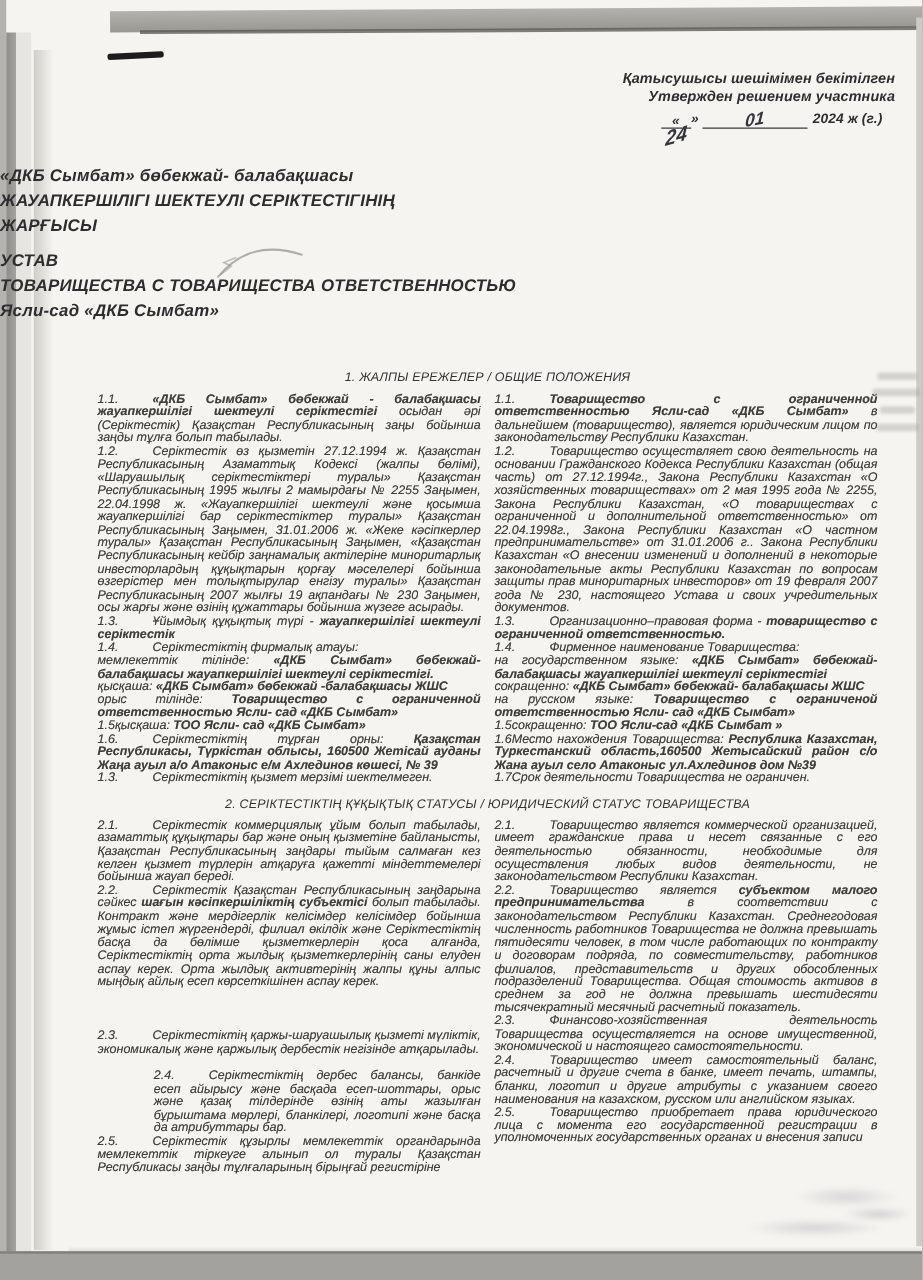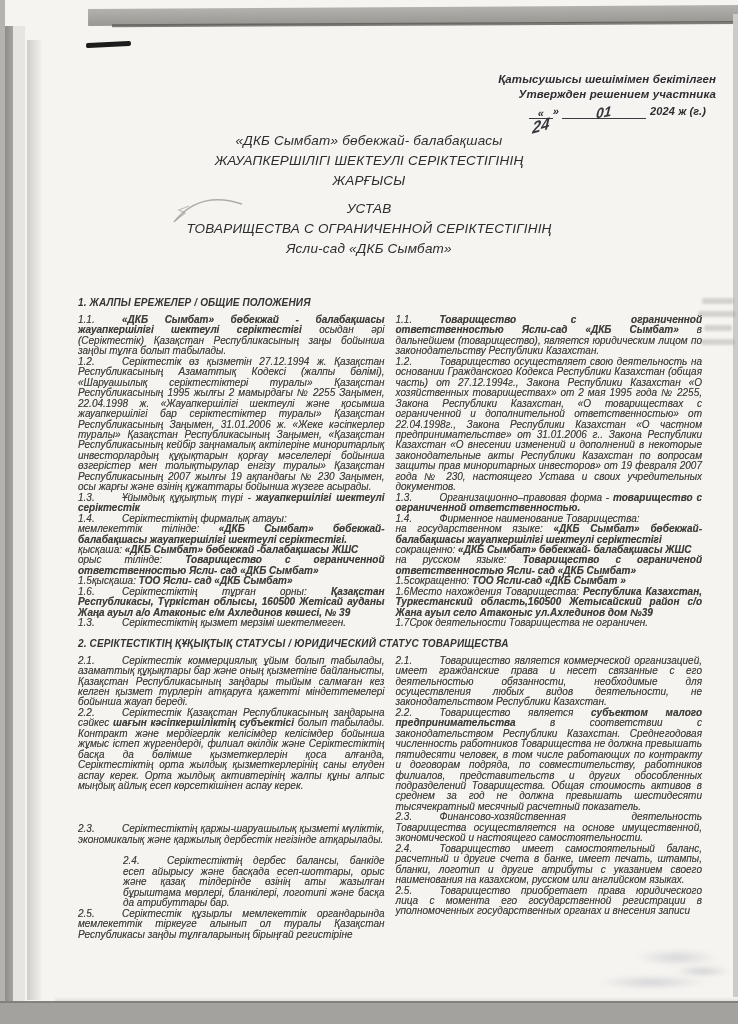--- a/index.html
+++ b/index.html
@@ -21,35 +21,35 @@
   .ghost{background:#9e9d99;opacity:.38;filter:blur(1.3px);border-radius:2px;}
   .g1{right:4px;top:298px;width:32px;height:6px;}
   .g2{right:2px;top:311px;width:38px;height:6px;}
   .g3{right:6px;top:325px;width:28px;height:6px;}
   .g4{right:3px;top:339px;width:34px;height:6px;}
   .smudge{right:10px;bottom:28px;width:170px;height:55px;opacity:.5;filter:blur(2px);
     background:radial-gradient(ellipse 60px 12px at 70% 30%,#b9b8c2 0%,transparent 70%),
                radial-gradient(ellipse 80px 10px at 55% 75%,#b3b2bc 0%,transparent 70%),
                radial-gradient(ellipse 40px 8px at 85% 55%,#a9a8b4 0%,transparent 70%);}
   
-  .approval{position:absolute;top:72px;right:22px;text-align:right;font-weight:bold;
+  .approval{position:absolute;top:56px;right:22px;text-align:right;font-weight:bold;
             font-size:11.5px;line-height:14.5px;color:#2e2e31;letter-spacing:.1px;}
   .date-line{margin-top:3px;padding-right:10px;font-size:11px;}
   .blank{display:inline-block;width:84px;border-bottom:1.4px solid #3a3a3e;text-align:center;height:12px;vertical-align:bottom;}
   .blank-day{display:inline-block;width:24px;border-bottom:1.4px solid #3a3a3e;text-align:center;height:12px;vertical-align:bottom;}
   .hand{display:inline-block;font-size:14px;color:#34343c;font-weight:bold;transform:rotate(-10deg) skewX(-14deg);line-height:10px;}
   .hand-day{font-size:16px;transform:rotate(-16deg) skewX(-20deg);}
   .year{margin-left:4px;}
   
-  .titles{position:absolute;left:0;top:131px;width:100%;text-align:center;font-weight:normal;
+  .titles{position:absolute;left:0;top:131px;width:100%;text-align:left;font-weight:bold;
           color:#2d2d2f;font-size:13.5px;line-height:20px;letter-spacing:.2px;}
   .title-ru{margin-top:8px;}
   
   .doc-body{position:absolute;left:78px;top:297px;width:624px;color:#403f3c;}
-  .sec-heading{font-weight:bold;font-size:10px;letter-spacing:.15px;color:#343433;margin:0 0 7px 0;}
+  .sec-heading{text-align:center;font-weight:normal;font-size:10px;letter-spacing:.15px;color:#343433;margin:0 0 7px 0;}
   .sec2-heading{margin-top:9px;}
   .cols{display:flex;gap:11px;}
   .col{width:50%;text-align:justify;font-size:10px;line-height:10.45px;text-shadow:0 0 .3px rgba(60,60,58,.55);}
   .para{margin:0;}
   .num{display:inline-block;width:44px;}
   .para b{font-weight:bold;}
   .col-l2 .para:nth-of-type(3){margin-top:33px;}
   .col-l2 .para:nth-of-type(4){margin-top:11px;margin-left:45px;}
 </style>
 </head>
@@ -84,21 +84,21 @@
   </div>
 
   <div class="titles">
     <div class="title-kk">
       <div>«ДКБ Сымбат» бөбекжай- балабақшасы</div>
       <div>ЖАУАПКЕРШІЛІГІ ШЕКТЕУЛІ СЕРІКТЕСТІГІНІҢ</div>
       <div>ЖАРҒЫСЫ</div>
     </div>
     <div class="title-ru">
       <div>УСТАВ</div>
-      <div>ТОВАРИЩЕСТВА С ОГРАНИЧЕННОЙ СЕРІКТЕСТІГІНІҢ</div>
+      <div>ТОВАРИЩЕСТВА С ТОВАРИЩЕСТВА ОТВЕТСТВЕННОСТЬЮ</div>
       <div>Ясли-сад «ДКБ Сымбат»</div>
     </div>
   </div>
 
   <div class="doc-body">
 
     <div class="sec-heading">1. ЖАЛПЫ ЕРЕЖЕЛЕР / ОБЩИЕ ПОЛОЖЕНИЯ</div>
     <div class="cols">
       <div class="col">
 

